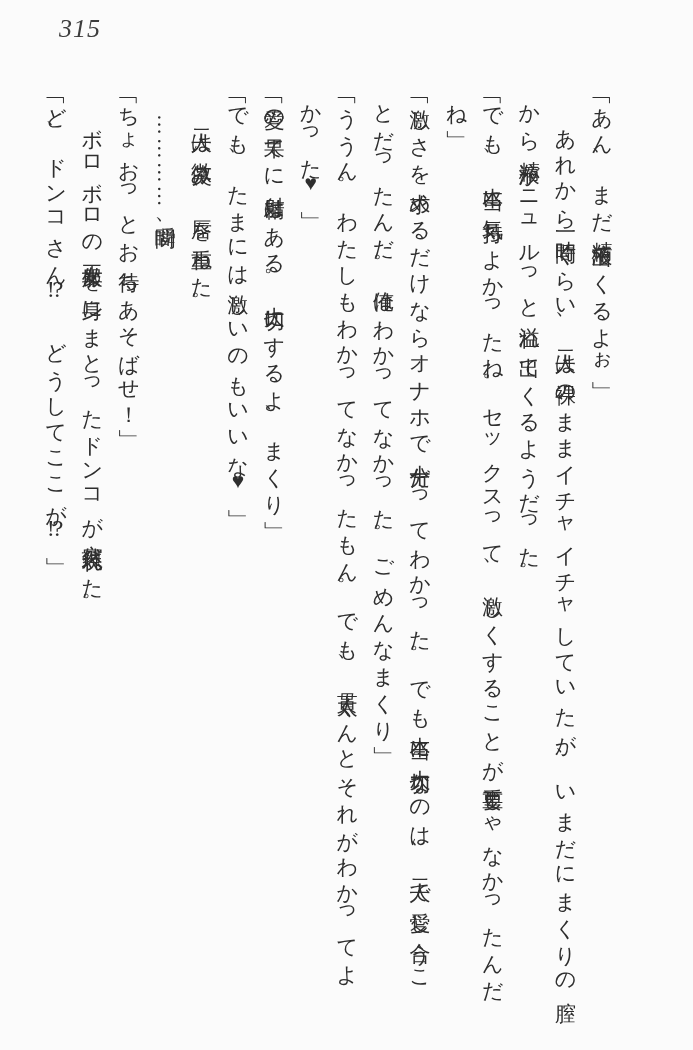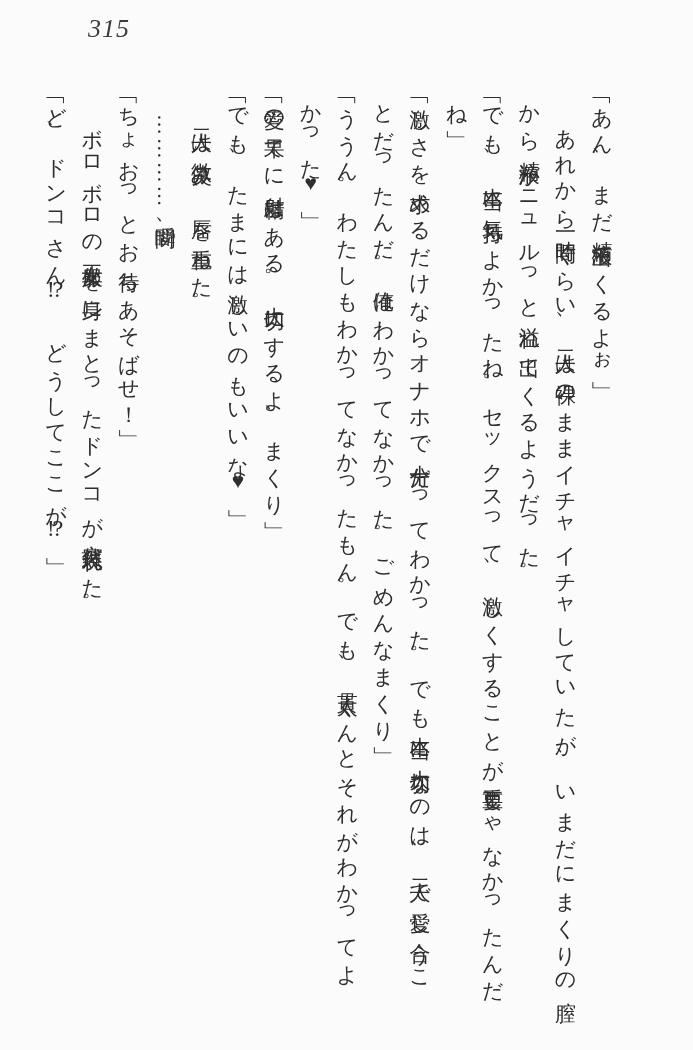--- a/index.html
+++ b/index.html
@@ -14,21 +14,21 @@
     overflow: hidden;
     font-family: "Liberation Serif", "DejaVu Serif", serif;
   }
   .page {
     position: absolute;
     inset: 0;
   }
   .page-number {
     position: absolute;
     top: 16px;
-    left: 88px;
+    left: 59px;
     font-size: 26px;
     font-style: italic;
     color: #3d3d3d;
     letter-spacing: 1px;
     line-height: 1;
   }
   .text-block {
     position: absolute;
     top: 90px;
     right: 73px;

